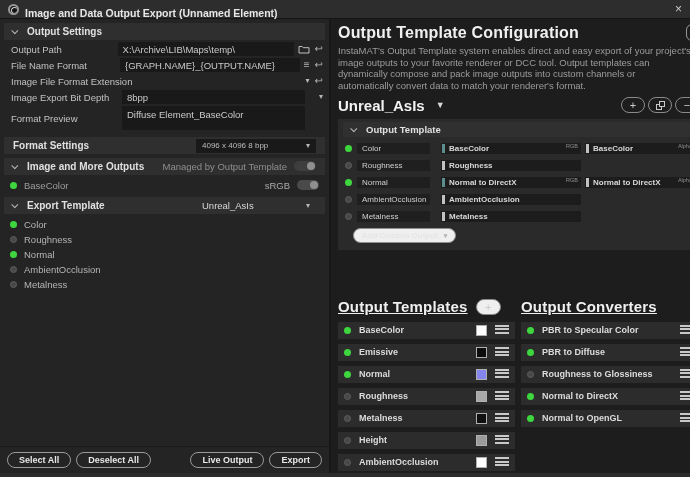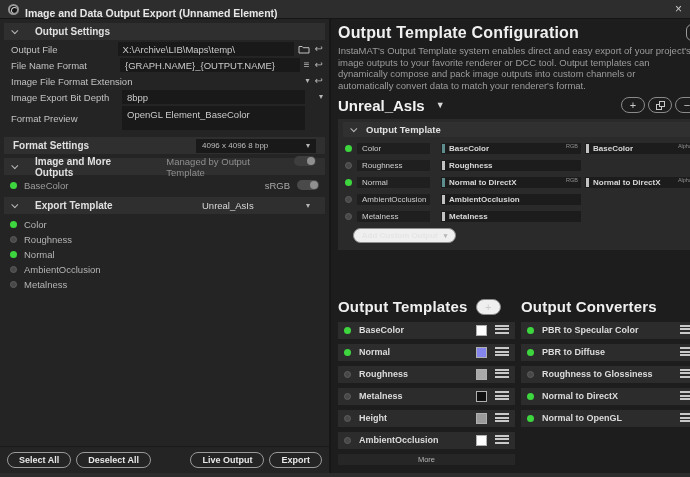--- a/index.html
+++ b/index.html
@@ -19,21 +19,21 @@
   .logo::after{ content:""; position:absolute; left:1px; top:1px; width:5px; height:5px; border-radius:50%; border:1px solid #cfcfcf; border-right-color:transparent;}
   .titletext { font-size:10.5px; font-weight:bold; color:#e6e6e6;margin-top:8px; }
   .closebtn { margin-left:auto; font-size:12px; color:#c9c9c9; line-height:1; cursor:default; }
 
   .main { display:flex; height:454px; }
 
   
   .left { width:331px; background:#242424; border-right:2px solid #171717; display:flex; flex-direction:column; }
   .strip {
     height:17px; background:#2f2f2f; margin:4px 4px 0 4px; padding:0 9px;
-    display:flex; align-items:center; gap:17px;
+    display:flex; align-items:center; gap:9px;
     font-size:10px; font-weight:bold; color:#e0e0e0;
   }
   .chev { width:5px; height:5px; border-left:1.5px solid #b8b8b8; border-bottom:1.5px solid #b8b8b8; transform:rotate(-45deg) translateY(-1px); flex:none;}
   .frow { display:flex; align-items:center; height:14px; margin:2px 4px 0 4px; font-size:9.5px; }
   .frow .flabel { width:118px; padding-left:7px; color:#c2c2c2; white-space:nowrap; }
   .fval {
     width:183px; height:14px; background:#191919; color:#cbcbcb;
     display:flex; align-items:center; padding:0 5px; font-size:9.5px;
     white-space:nowrap; overflow:hidden;
   }
@@ -95,21 +95,21 @@
   .otcell.rgbcell { width:140px; margin-left:11px; }
   .otcell.alphacell { width:110px; margin-left:4px; }
   .otcell .bar { position:absolute; left:1px; top:1px; bottom:1px; width:3px; }
   .otcell .tag { position:absolute; right:3px; top:0.5px; font-size:5.5px; font-weight:normal; color:#909090; }
   .addbtn { margin:6px 0 1px 10px; width:103px; height:15px; border:1px solid #8f8f8f; border-radius:8px; display:flex; align-items:center; justify-content:center; gap:6px; font-size:8px; font-weight:bold; color:#e5e5e5;}
   .addbtn .icn { font-size:7px; }
 
   .bottomcols { display:flex; gap:6px; margin-top:46px; flex:1; }
   .bcol { width:177px; display:flex; flex-direction:column; }
   .bcol.grow { flex:1; margin-right:1px; }
-  .colheader { display:flex; align-items:center; gap:8px; height:22px; font-size:15px; font-weight:bold; color:#f0f0f0; margin-bottom:4px; letter-spacing:0.2px;}
+  .colheader { display:flex; align-items:center; gap:8px; height:22px; font-size:15px; font-weight:bold; color:#f0f0f0; margin-bottom:4px; letter-spacing:0.2px;text-decoration:underline;}
   .plusbtn { width:25px; height:16px; border:1px solid #8a8a8a; border-radius:8px; display:flex; align-items:center; justify-content:center; font-size:11px; color:#cccccc;}
   .trow { display:flex; align-items:center; height:17px; background:#2c2c2c; margin-bottom:5px; padding:0 6px; gap:8px;}
   .trow .tlabel { flex:1; font-size:9px; font-weight:bold; color:#dcdcdc; }
   .swatch { width:11px; height:11px; border:1px solid #b0b0b0; flex:none; }
   .burger { width:14px; height:10px; flex:none; background:repeating-linear-gradient(to bottom, #c9c9c9 0 2px, transparent 2px 3.5px); }
   .morestrip { height:11px; background:#262626; display:flex; align-items:center; justify-content:center; gap:4px; font-size:7.5px; color:#b5b5b5; }
   .bottomstrip { position:absolute; left:0; bottom:0; width:690px; height:4px; background:#2c2c2c; }
 </style>
 </head>
 <body>
@@ -123,21 +123,21 @@
 <div class="main">
 
   <div class="left">
 
     <div class="strip">
       <span class="chev"></span>
       <span>Output Settings</span>
     </div>
 
     <div class="frow">
-      <span class="flabel">Output File</span>
+      <span class="flabel">Output Path</span>
       <span class="fval">X:\Archive\LIB\Maps\temp\</span>
       <span class="ficons">
         <svg width="12" height="10" viewBox="0 0 12 10">
             <path d="M1 2.5 h3.2 l1 1.2 H11 v5.3 H1 z" fill="none" stroke="#c0c0c0" stroke-width="1"></path>
           </svg>
         <span class="icn">↩</span>
       </span>
     </div>
 
     <div class="frow">
@@ -160,21 +160,21 @@
     <div class="frow">
       <span class="flabel">Image Export Bit Depth</span>
       <span class="fval">8bpp</span>
       <span class="ficons">
         <span class="icn small">▾</span>
       </span>
     </div>
 
     <div class="frow tall">
       <span class="flabel">Format Preview</span>
-      <span class="fval">OpenGL Element_BaseColor</span>
+      <span class="fval">Diffuse Element_BaseColor</span>
       <span class="ficons"></span>
     </div>
 
     <div class="strip" style="margin-top:7px;">
       <span>Format Settings</span>
       <span class="valbox">
         <span>4096 x 4096 8 bpp</span>
         <span class="icn small">▾</span>
       </span>
     </div>
@@ -342,20 +342,26 @@
           <button class="plusbtn">+</button>
         </div>
         <div class="trow">
           <span class="dot" data-on="true"></span>
           <span class="tlabel">BaseColor</span>
           <span class="swatch" style="background: rgb(255, 255, 255);"></span>
           <span class="burger"></span>
         </div>
         <div class="trow">
           <span class="dot" data-on="true"></span>
+          <span class="tlabel">Emissive</span>
+          <span class="swatch" style="background: rgb(12, 12, 12);"></span>
+          <span class="burger"></span>
+        </div>
+        <div class="trow">
+          <span class="dot" data-on="true"></span>
           <span class="tlabel">Normal</span>
           <span class="swatch" style="background: rgb(133, 133, 238);"></span>
           <span class="burger"></span>
         </div>
         <div class="trow">
           <span class="dot" data-on="false"></span>
           <span class="tlabel">Roughness</span>
           <span class="swatch" style="background: rgb(169, 169, 169);"></span>
           <span class="burger"></span>
         </div>

